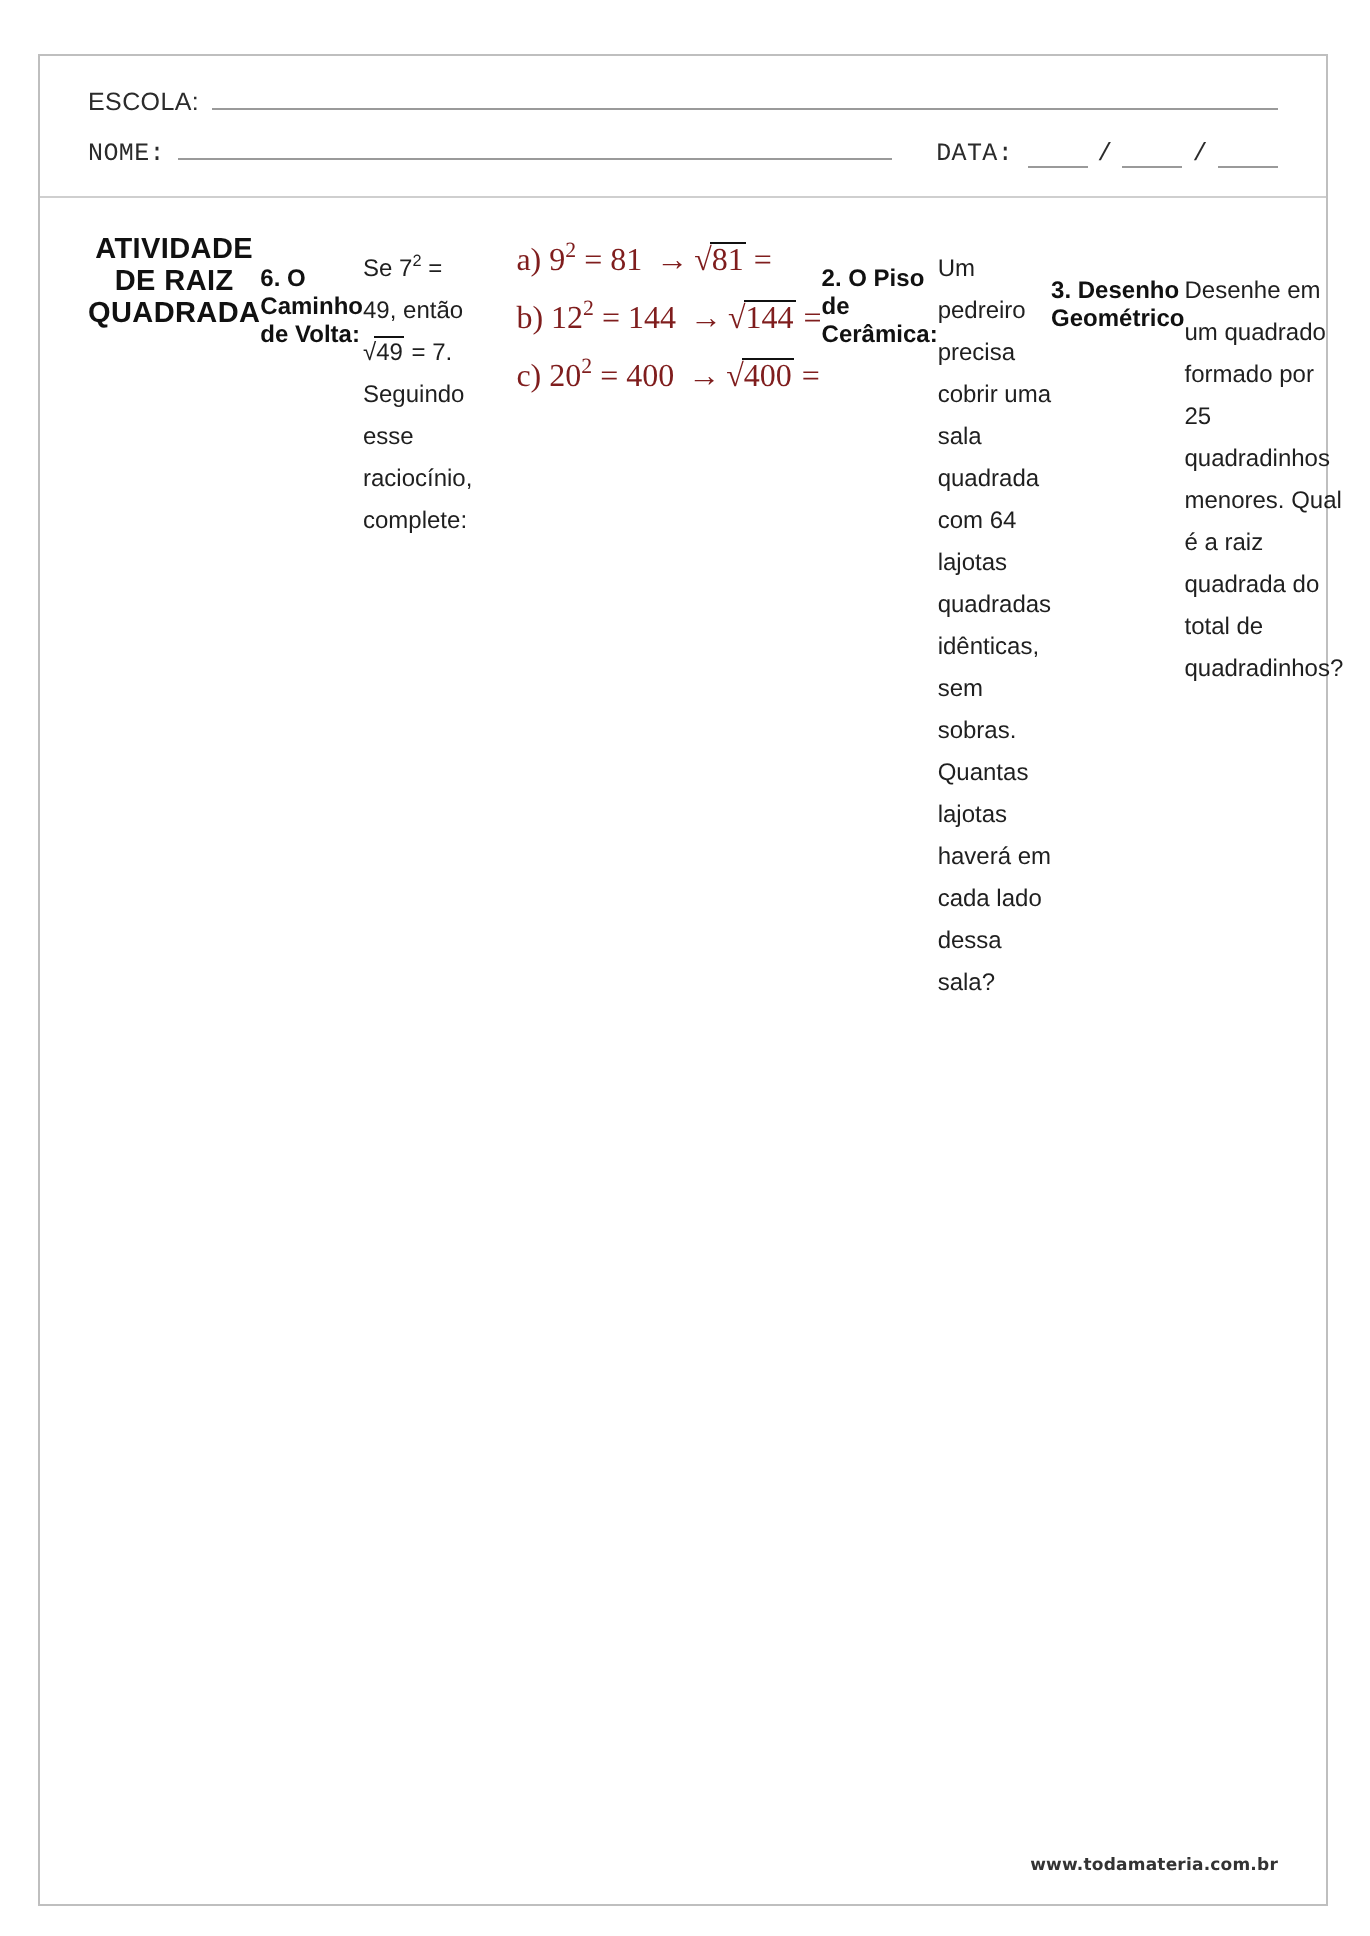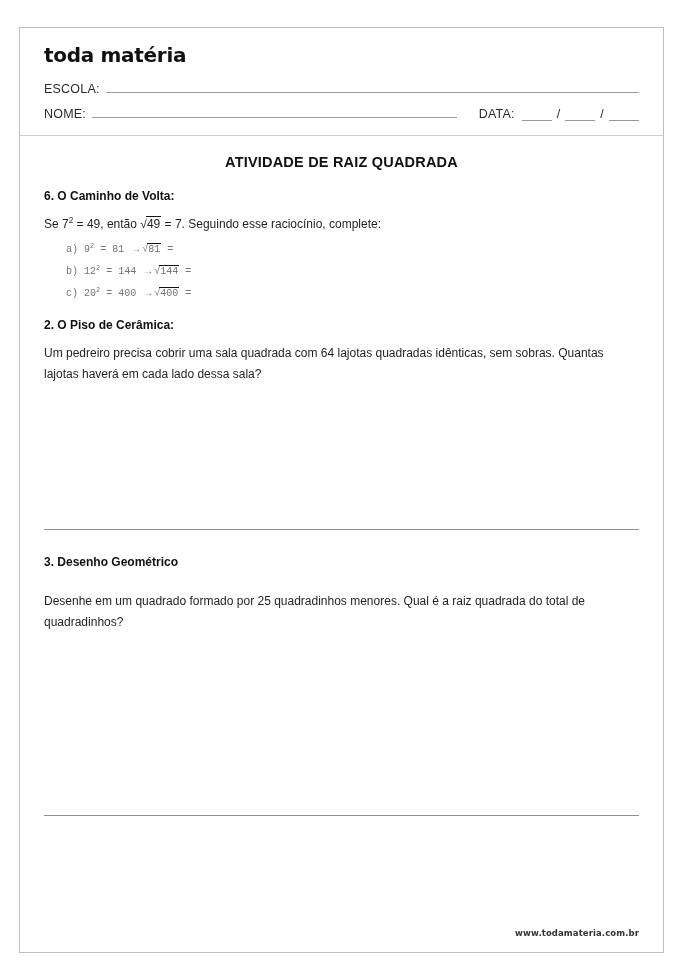--- a/index.html
+++ b/index.html
@@ -46,21 +46,21 @@
     line-height: 1.1;
   }
   .field-row {
     display: flex;
     align-items: baseline;
     font-size: 12.5px;
     color: #2b2b2b;
     margin-bottom: 11px;
     letter-spacing: 0.2px;
   }
-  .field-row:last-child { margin-bottom: 4px; }
+  .field-row:last-child { margin-bottom: 4px; font-family: Liberation Mono, monospace; }
   .field-label {
     white-space: nowrap;
     margin-right: 6px;
   }
   .rule {
     border-bottom: 1px solid #9a9a9a;
     flex: 1 1 auto;
     height: 10px;
   }
   .rule.short-escola { flex: 1 1 auto; }
@@ -83,21 +83,21 @@
     font-size: 12.5px;
     color: #2b2b2b;
   }
 
   
   .content {
     padding: 14px 24px 0 24px;
     box-sizing: border-box;
     flex: 1 1 auto;
     display: flex;
-    flex-direction: column;
+    flex-direction: row;
   }
 
   .title {
     text-align: center;
     font-size: 14.5px;
     font-weight: 700;
     letter-spacing: 0.2px;
     margin: 4px 0 0 0;
     color: #111;
   }
@@ -123,24 +123,24 @@
   }
   .para.tight { margin-top: 22px; }
 
   
   .math-list {
     margin: 9px 0 0 0;
     padding: 0;
     list-style: none;
   }
   .math-item {
-    font-family: Liberation Mono, monospace;
-    font-size: 10px;
+    font-family: Liberation Serif, serif;
+    font-size: 16px;
     margin: 0 0 11px 22px;
-    color: #737373;
+    color: #7f1d1d;
     white-space: nowrap;
   }
   .math-item:last-child { margin-bottom: 0; }
   sup {
     font-size: 0.68em;
     vertical-align: super;
     line-height: 0;
   }
   .radical { white-space: nowrap; }
   .radicand {
@@ -173,21 +173,20 @@
     margin-top: 14px;
     letter-spacing: 0.1px;
   }
 </style>
 </head>
 <body>
 
 <div class="page">
 
   <div class="header">
-    <div class="logo">toda matéria</div>
 
     <div class="field-row">
       <span class="field-label">ESCOLA:</span>
       <span class="rule short-escola"></span>
     </div>
 
     <div class="field-row">
       <span class="field-label">NOME:</span>
       <span class="nome-rule"></span>
       <span class="data-group">

